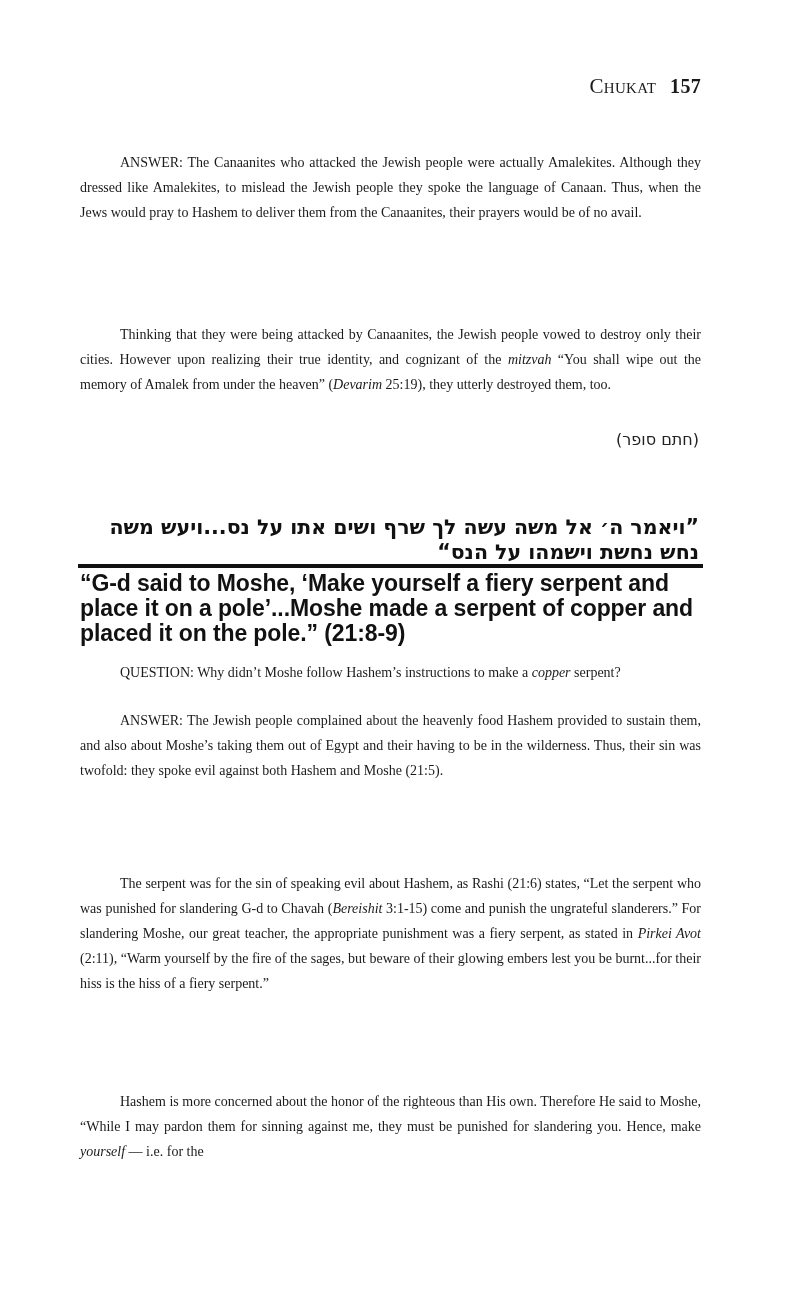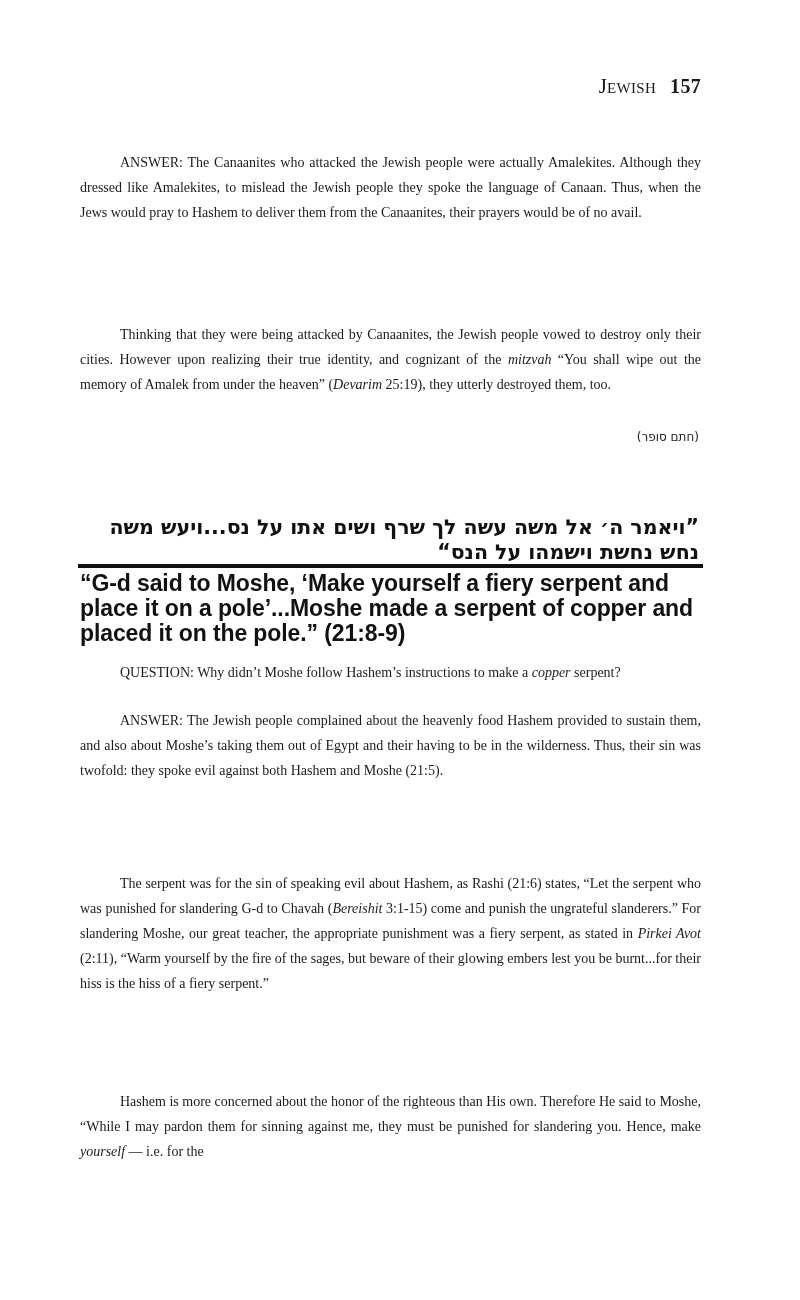--- a/index.html
+++ b/index.html
@@ -14,21 +14,21 @@
   .running-head .folio { font-weight: bold; margin-left: 14px; }
   .body-text {
     font-family: "Liberation Serif", "DejaVu Serif", serif;
     font-size: 14px; line-height: 25px; text-align: justify;
     margin: 0; text-indent: 40px; hyphens: none;
   }
   .p1 { position: absolute; top: 150px; }
   .p2 { position: absolute; top: 322px; }
   .source {
     position: absolute; top: 430px; right: 2px;
-    font-family: "DejaVu Sans", sans-serif; font-size: 12px; direction: rtl; color: #222;
+    font-family: "DejaVu Sans", sans-serif; font-size: 16px; direction: rtl; color: #222;
   }
   .hebrew-head {
     position: absolute; top: 515px; right: 2px; width: 610px;
     font-family: "DejaVu Sans", sans-serif; font-weight: bold; font-size: 20.5px;
     line-height: 25px; direction: rtl; color: #111;
   }
   .rule { position: absolute; top: 564px; left: -2px; width: 625px; height: 4px; background: #111; }
   .english-head {
     position: absolute; top: 571px; left: 0; width: 640px;
     font-family: "Liberation Sans", "DejaVu Sans", sans-serif; font-weight: bold;
@@ -39,21 +39,21 @@
   .p5 { position: absolute; top: 871px; }
   .p6 { position: absolute; top: 1089px; }
   i { font-style: italic; }
 </style>
 </head>
 <body>
 
 <div class="page">
 
   <div class="running-head">
-    <span class="section">Jewish</span><span class="folio">157</span>
+    <span class="section">Chukat</span><span class="folio">157</span>
   </div>
 
   <p class="body-text p1">
     <span>ANSWER: The Canaanites who attacked the Jewish people were actually Amalekites. Although they dressed like Amalekites, to mislead the Jewish people they spoke the language of Canaan. Thus, when the Jews would pray to Hashem to deliver them from the Canaanites, their prayers would be of no avail.</span>
   </p>
 
   <p class="body-text p2">
     <span>Thinking that they were being attacked by Canaanites, the Jewish people vowed to destroy only their cities. However upon realizing their true identity, and cognizant of the </span><i>mitzvah</i><span> “You shall wipe out the memory of Amalek from under the heaven” (</span><i>Devarim</i><span> 25:19), they utterly destroyed them, too.</span>
   </p>
 

